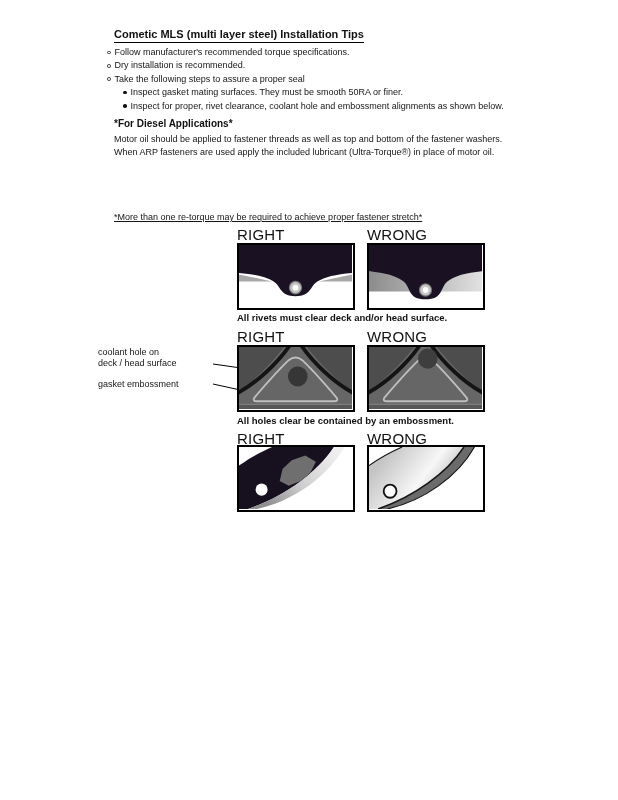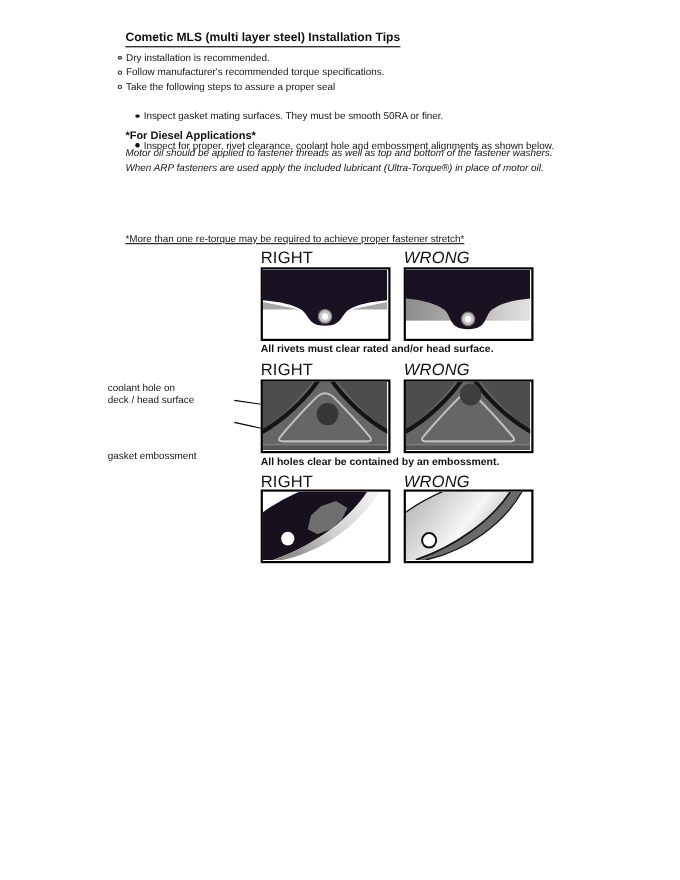--- a/index.html
+++ b/index.html
@@ -16,68 +16,68 @@
     color:#111; border-bottom:1.5px solid #000; padding-bottom:2px; display:inline-block;
   }
 
   
   .tips { left:107px; top:46px; width:440px; font-size:9px; line-height:13.4px; color:#151515; }
   .tip  { display:flex; }
   .tip .ring {
     flex:0 0 auto; width:3.6px; height:3.6px; border:1px solid #333; border-radius:50%;
     margin:4.6px 4px 0 0;
   }
-  .tip.sub { margin-left:16px;margin-top:13px; }
+  .tip.sub { margin-left:16px; }
   .tip .dot {
     flex:0 0 auto; width:3.6px; height:3.6px; background:#111; border-radius:50%;
     margin:4.6px 4px 0 0;
   }
 
   
   .diesel-h { left:114px; top:118px; font-size:10px; font-weight:bold; color:#111; }
   .para { left:114px; width:445px; font-size:9px; line-height:13px; color:#151515; }
-  .p1 { top:133px;font-style:italic; }
+  .p1 { top:133px; }
   .p2 { top:166px; }
   .p3 { top:211px;text-decoration:underline; }
   .preline { white-space:pre-line; }
 
   
   .fig-label { top:0; width:118px; font-size:15px; line-height:15px; font-weight:500; color:#111; letter-spacing:0.2px; }
-  .col-l { left:237px; } .col-r { left:367px;font-style:italic; }
+  .col-l { left:237px; } .col-r { left:367px; }
   .fig-box { width:118px; height:67px; border:2.5px solid #000; background:#fff; }
   .fig-box svg { display:block; width:113px; height:62px; }
   .fig-caption { left:237px; font-size:9.5px; font-weight:bold; color:#111; line-height:11px; }
 
   .ann { width:112px; text-align:left; font-size:9px; line-height:10.5px; color:#151515; }
   .ann-coolant { left:98px; top:347px; }
-  .ann-emboss  { left:98px; top:379px;margin-top:30px; }
+  .ann-emboss  { left:98px; top:379px; }
   .leader { left:0; top:338px; width:618px; height:70px; pointer-events:none; }
 
   
   .warranty { left:104px; top:574px; width:414px; font-size:5.6px; line-height:7.1px; color:#222; }
   .warranty .blk { margin-bottom:7px; }
   .warranty .hd { font-weight:bold; }
 
   .page-code { left:388px; top:761px; font-size:16px; color:#737373; }
 </style>
 </head>
 <body>
 
 <div class="page">
 
   <div class="abs title">Cometic MLS (multi layer steel) Installation Tips</div>
 
   <div class="abs tips">
     <div class="tip">
       <span class="ring"></span>
-      <span>Dry installation is recommended.</span>
+      <span>Follow manufacturer's recommended torque specifications.</span>
     </div>
     <div class="tip">
       <span class="ring"></span>
-      <span>Follow manufacturer's recommended torque specifications.</span>
+      <span>Dry installation is recommended.</span>
     </div>
     <div class="tip">
       <span class="ring"></span>
       <span>Take the following steps to assure a proper seal</span>
     </div>
     <div class="tip sub">
       <span class="dot"></span>
       <span>Inspect gasket mating surfaces.  They must be smooth 50RA or finer.</span>
     </div>
     <div class="tip sub">
@@ -113,21 +113,21 @@
             <stop offset="1" stop-color="#e2e2e2"></stop>
         </linearGradient>
       </defs>
       <rect x="0" y="0" width="150" height="80" fill="#ffffff"></rect>
       <rect x="0" y="34" width="150" height="26" fill="url(#g1)"></rect>
       <path d="M0,0 H150 V34 C128,36 114,40 104,47 C94,55 99,70 75,70 C51,70 56,55 46,47 C36,40 22,36 0,34 Z" fill="#1a1122"></path>
       <circle cx="75" cy="58" r="8" fill="#c6c6c6" stroke="#6f6f6f" stroke-width="1.5"></circle>
       <circle cx="75" cy="58" r="3.8" fill="#ffffff"></circle>
     </svg>
   </div>
-  <div class="abs fig-caption" style="top:312px">All rivets must clear rated and/or head surface.</div>
+  <div class="abs fig-caption" style="top:312px">All rivets must clear deck and/or head surface.</div>
 
   <div class="abs fig-label col-l" style="top:329px">RIGHT</div>
   <div class="abs fig-label col-r" style="top:329px">WRONG</div>
 
   <div class="abs ann ann-coolant preline">coolant hole on
 deck / head surface</div>
   <div class="abs ann ann-emboss">gasket embossment</div>
   <svg class="abs leader">
     <line x1="213" y1="26" x2="290" y2="37" stroke="#000" stroke-width="1"></line>
     <line x1="213" y1="46" x2="254" y2="55" stroke="#000" stroke-width="1"></line>

